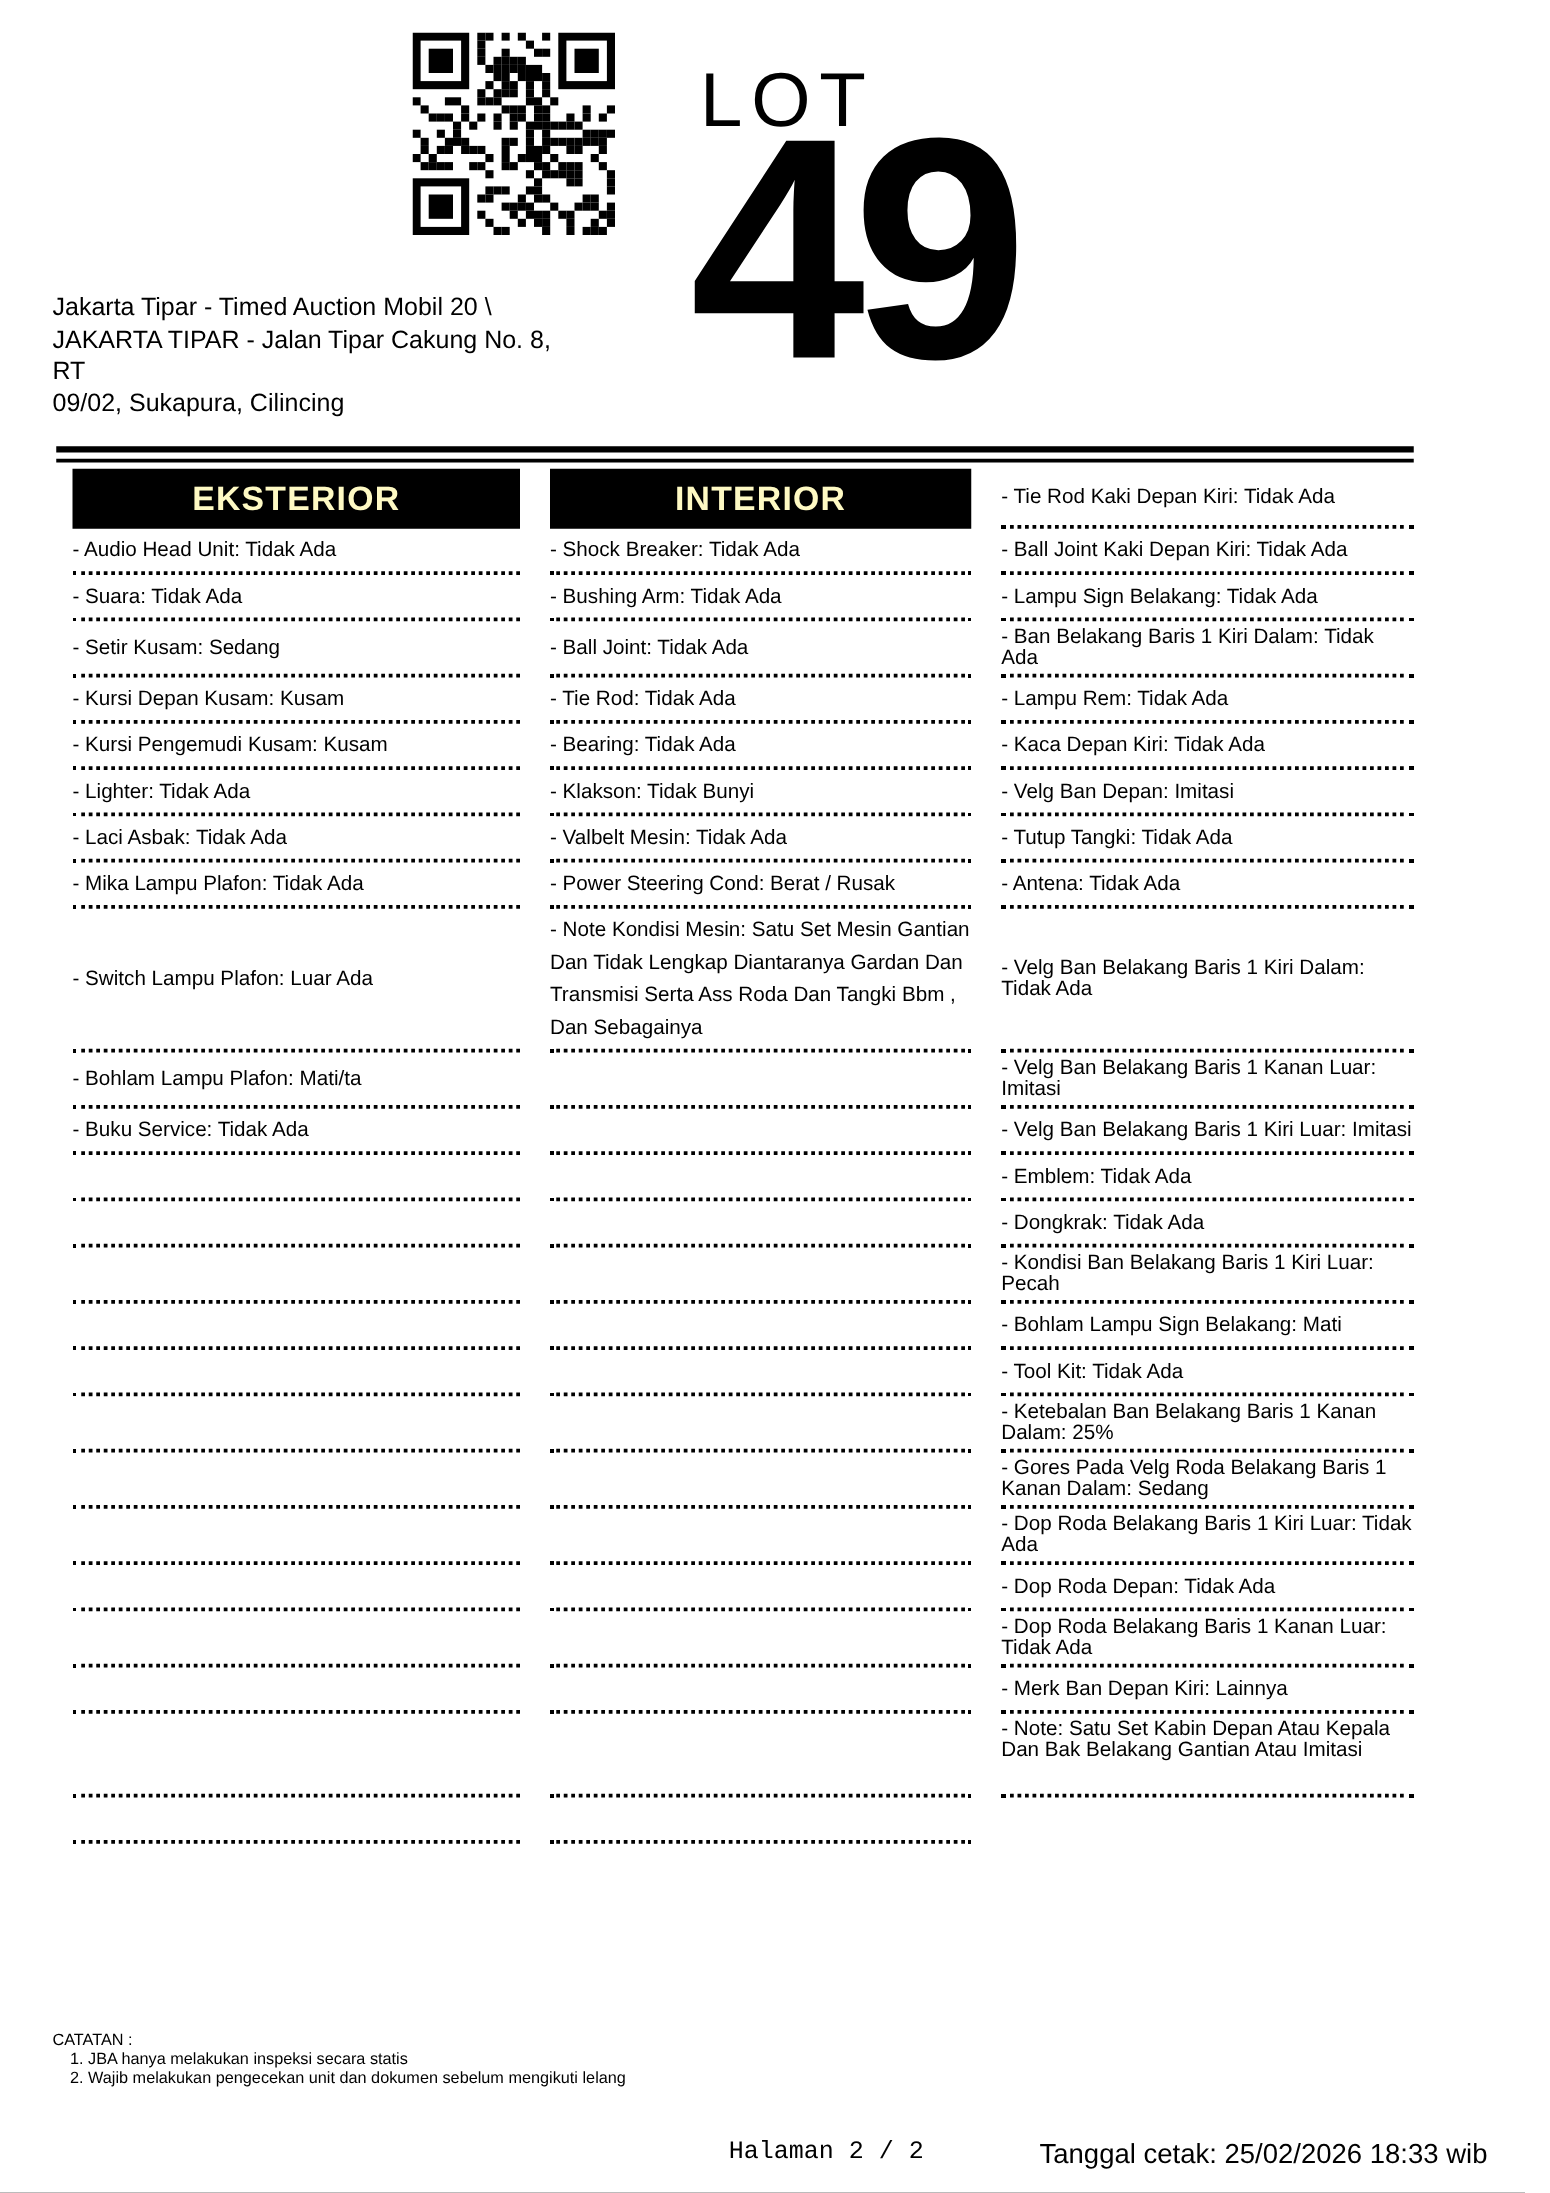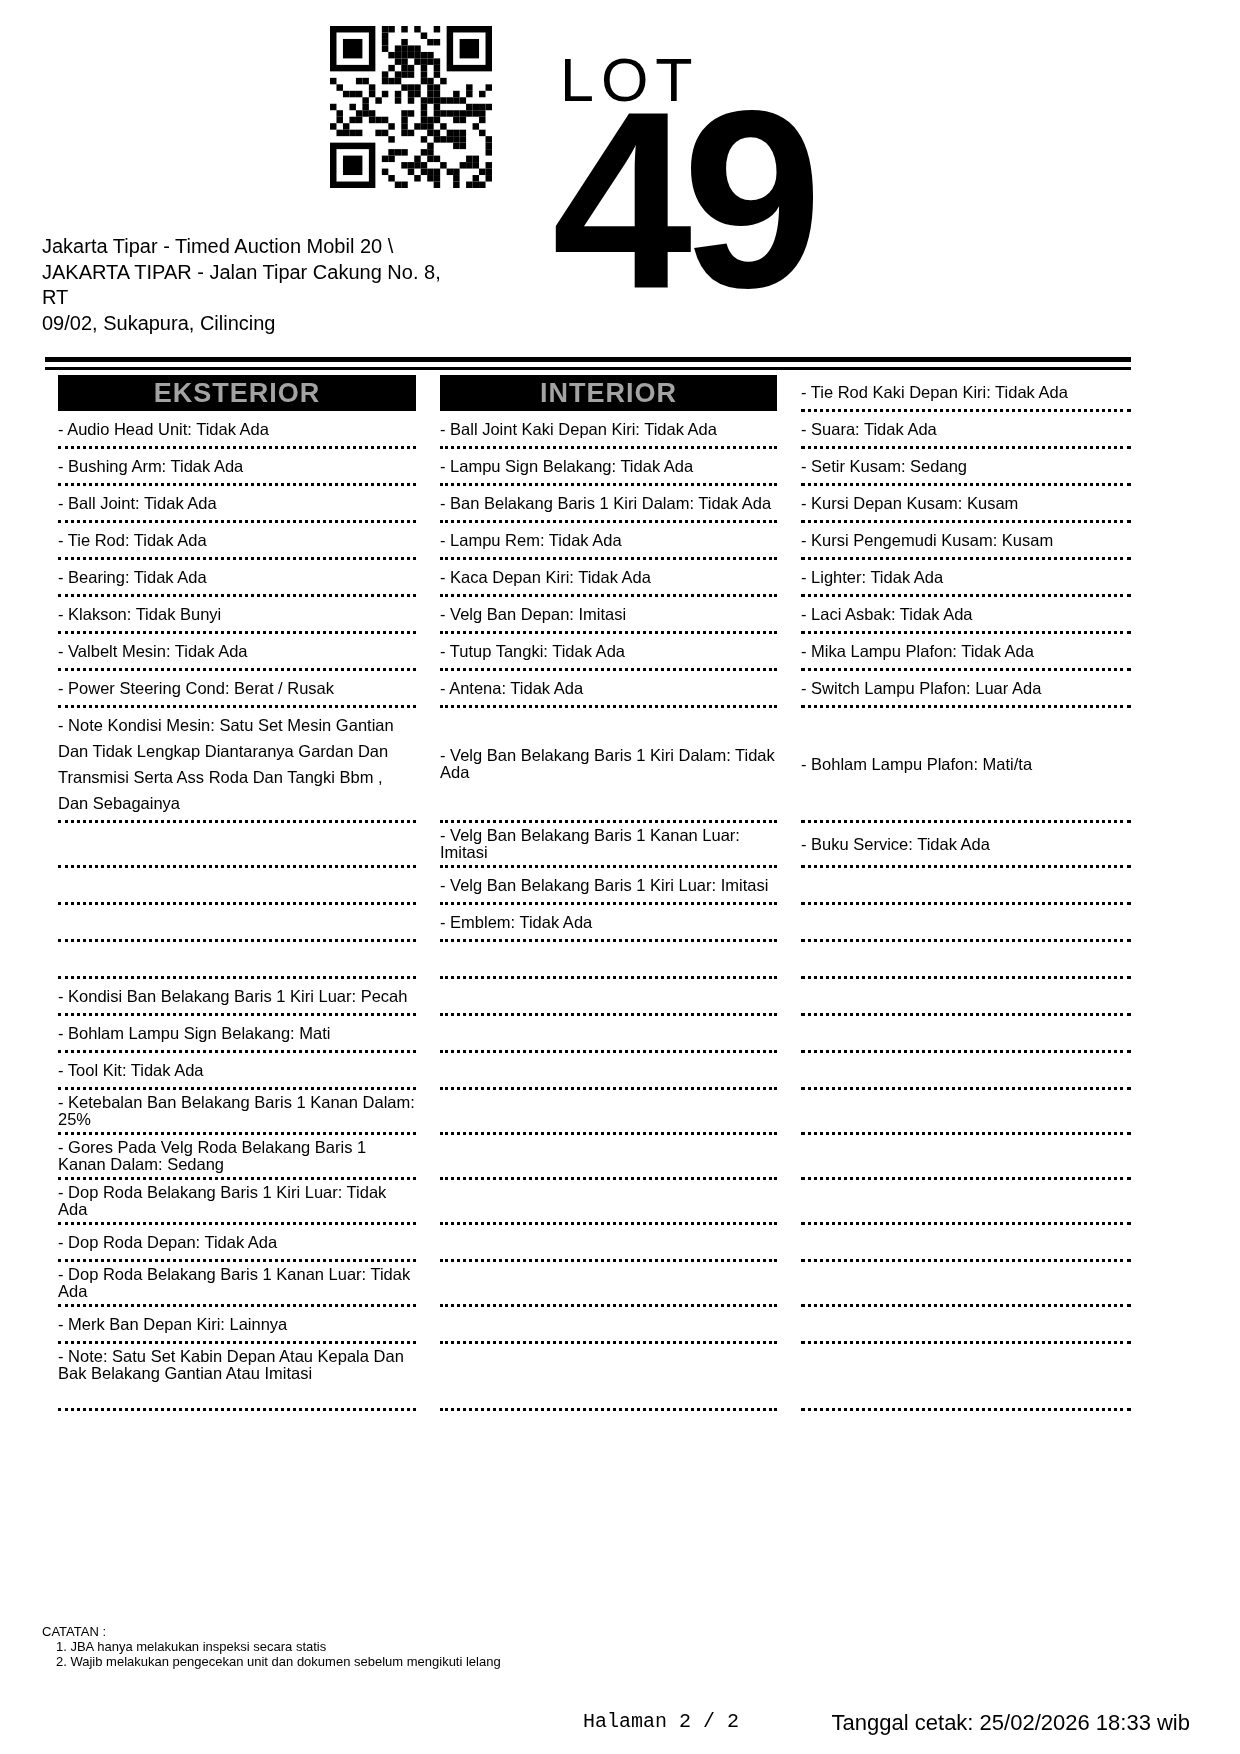--- a/index.html
+++ b/index.html
@@ -33,21 +33,21 @@
     box-sizing:border-box;
   }
   
   .grid{
     position:absolute;left:58px;top:375px;width:1073px;
     display:grid;
     grid-template-columns:358px 337px 330px;
     column-gap:24px;
   }
   .hdr{
-    height:36px;background:#000;color:#a3a3a3;
+    height:48px;background:#000;color:#fef9c3;
     display:flex;align-items:center;justify-content:center;
     font-size:27px;font-weight:bold;letter-spacing:1px;
   }
   .cell{
     box-sizing:border-box;
     min-height:37px;
     padding:4px 0;
     border-bottom:3px dotted #000;
     display:flex;align-items:center;
     font-size:16.5px;line-height:17px;
@@ -298,20 +298,21 @@
   </div>
 
   <div class="double-rule"></div>
 
   <div class="grid" id="inspection-grid">
     <div class="hdr">EKSTERIOR</div>
     <div class="hdr">INTERIOR</div>
 
   <div class="cell">- Tie Rod Kaki Depan Kiri: Tidak Ada</div>
       <div class="cell">- Audio Head Unit: Tidak Ada</div>
+      <div class="cell">- Shock Breaker: Tidak Ada</div>
       <div class="cell">- Ball Joint Kaki Depan Kiri: Tidak Ada</div>
       <div class="cell">- Suara: Tidak Ada</div>
       <div class="cell">- Bushing Arm: Tidak Ada</div>
       <div class="cell">- Lampu Sign Belakang: Tidak Ada</div>
       <div class="cell">- Setir Kusam: Sedang</div>
       <div class="cell">- Ball Joint: Tidak Ada</div>
       <div class="cell">- Ban Belakang Baris 1 Kiri Dalam: Tidak Ada</div>
       <div class="cell">- Kursi Depan Kusam: Kusam</div>
       <div class="cell">- Tie Rod: Tidak Ada</div>
       <div class="cell">- Lampu Rem: Tidak Ada</div>
@@ -334,20 +335,21 @@
       <div class="cell"></div>
       <div class="cell">- Velg Ban Belakang Baris 1 Kanan Luar: Imitasi</div>
       <div class="cell">- Buku Service: Tidak Ada</div>
       <div class="cell"></div>
       <div class="cell">- Velg Ban Belakang Baris 1 Kiri Luar: Imitasi</div>
       <div class="cell"></div>
       <div class="cell"></div>
       <div class="cell">- Emblem: Tidak Ada</div>
       <div class="cell"></div>
       <div class="cell"></div>
+      <div class="cell">- Dongkrak: Tidak Ada</div>
       <div class="cell"></div>
       <div class="cell"></div>
       <div class="cell">- Kondisi Ban Belakang Baris 1 Kiri Luar: Pecah</div>
       <div class="cell"></div>
       <div class="cell"></div>
       <div class="cell">- Bohlam Lampu Sign Belakang: Mati</div>
       <div class="cell"></div>
       <div class="cell"></div>
       <div class="cell">- Tool Kit: Tidak Ada</div>
       <div class="cell"></div>

